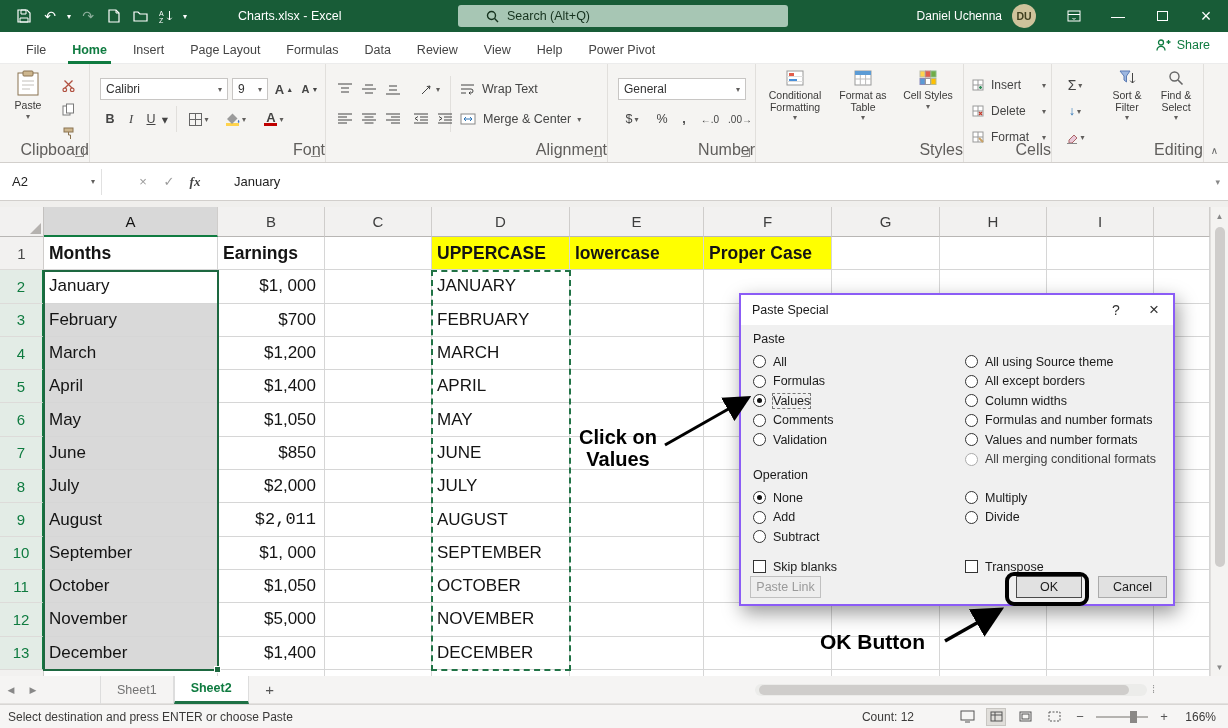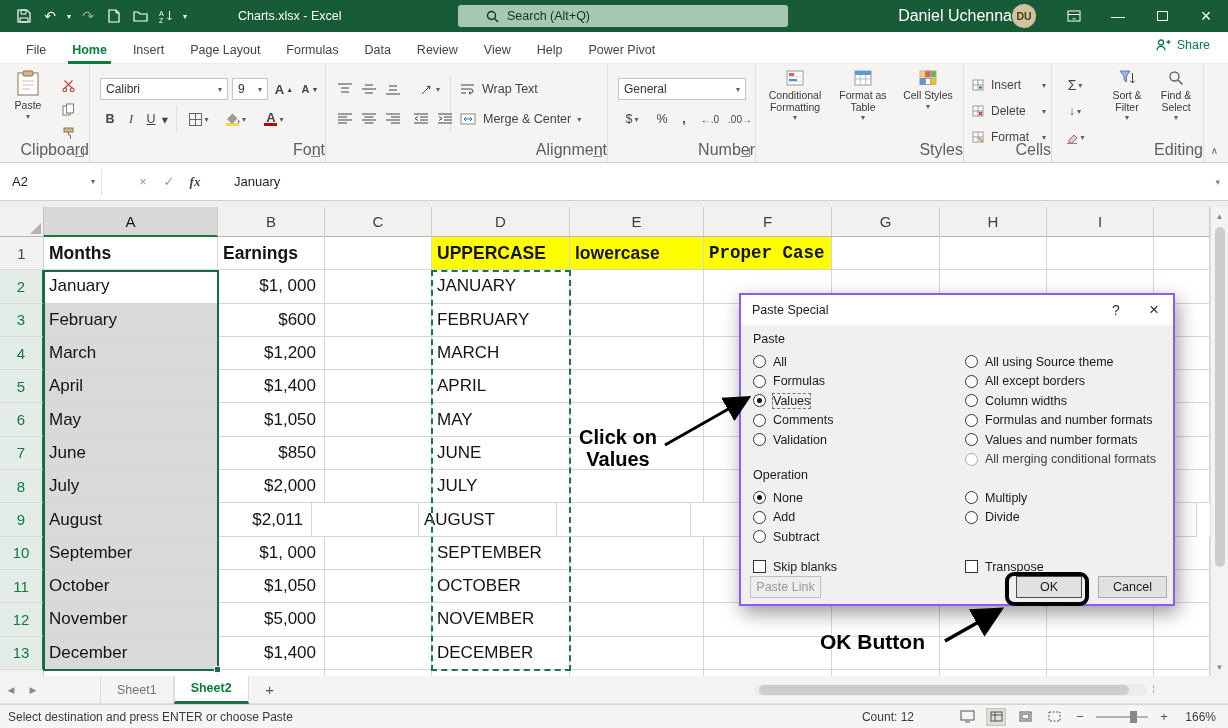--- a/index.html
+++ b/index.html
@@ -9,21 +9,21 @@
 
 
 #titlebar{position:absolute;left:0;top:0;width:100%;height:32px;background:#185c37;display:flex;align-items:center;color:#fff}
 .qat{display:flex;align-items:center;gap:2px;padding-left:12px}
 .qbtn{min-width:24px;height:26px;display:flex;align-items:center;justify-content:center;font-size:14px;color:#fff;padding:0 3px}
 .qcaret{font-size:8px;min-width:10px;padding:0}
 .dim{opacity:.5}
 #wtitle{font-size:12.5px;margin-left:48px;white-space:nowrap}
 #searchbox{position:absolute;left:458px;top:5px;width:330px;height:22px;background:#a7c6b4;border-radius:3px;display:flex;align-items:center;gap:8px;padding-left:28px;color:#16331f;font-size:12.5px}
 #tb-right{position:absolute;right:0;top:0;height:32px;display:flex;align-items:center}
-#username{font-size:16px;}
+#username{font-size:12px;margin-right:10px}
 #avatar{width:24px;height:24px;border-radius:50%;background:#cec39b;color:#40401f;font-size:10.5px;font-weight:bold;display:flex;align-items:center;justify-content:center;margin-right:16px}
 .winbtn{width:44px;height:32px;display:flex;align-items:center;justify-content:center;font-size:14px;color:#fff}
 .maxbox{width:11px;height:10px;border:1.5px solid #fff;display:inline-block}
 
 
 #tabbar{position:absolute;top:32px;left:0;width:100%;height:32px;background:#fff;border-bottom:1px solid #ececec}
 #rtabs{display:flex;align-items:flex-end;height:32px;padding-left:13px}
 .rtab{padding:8px 13px 7px;font-size:12.5px;color:#444;position:relative;white-space:nowrap}
 .rtab.active{color:#0f7b40;font-weight:bold}
 .rtab.active::after{content:"";position:absolute;left:9px;right:9px;bottom:0;height:3px;background:#0f7b40}
@@ -518,21 +518,21 @@
         <div class="ch" style="width: 56px;"></div>
       </div>
     <div id="rows">
         <div class="grow">
           <div class="rh">1</div>
           <div class="cell bold" style="width: 174px;">Months</div>
           <div class="cell bold" style="width: 107px;">Earnings</div>
           <div class="cell" style="width: 107px;"></div>
           <div class="cell bold yellow" style="width: 138px;">UPPERCASE</div>
           <div class="cell bold yellow" style="width: 134px;">lowercase</div>
-          <div class="cell bold yellow" style="width: 128px; font-family: Liberation Mono, monospace;">Proper Case</div>
+          <div class="cell bold yellow" style="width: 128px;">Proper Case</div>
           <div class="cell" style="width: 108px;"></div>
           <div class="cell" style="width: 107px;"></div>
           <div class="cell" style="width: 107px;"></div>
           <div class="cell" style="width: 56px;"></div>
         </div>
         <div class="grow">
           <div class="rh sel">2</div>
           <div class="cell active-cell" style="width: 174px;">January</div>
           <div class="cell num" style="width: 107px;">$1, 000</div>
           <div class="cell" style="width: 107px;"></div>
@@ -540,21 +540,21 @@
           <div class="cell" style="width: 134px;"></div>
           <div class="cell" style="width: 128px;"></div>
           <div class="cell" style="width: 108px;"></div>
           <div class="cell" style="width: 107px;"></div>
           <div class="cell" style="width: 107px;"></div>
           <div class="cell" style="width: 56px;"></div>
         </div>
         <div class="grow">
           <div class="rh sel">3</div>
           <div class="cell selgray" style="width: 174px;">February</div>
-          <div class="cell num" style="width: 107px;">$600</div>
+          <div class="cell num" style="width: 107px;">$700</div>
           <div class="cell" style="width: 107px;"></div>
           <div class="cell" style="width: 138px;">FEBRUARY</div>
           <div class="cell" style="width: 134px;"></div>
           <div class="cell" style="width: 128px;"></div>
           <div class="cell" style="width: 108px;"></div>
           <div class="cell" style="width: 107px;"></div>
           <div class="cell" style="width: 107px;"></div>
           <div class="cell" style="width: 56px;"></div>
         </div>
         <div class="grow">
@@ -618,21 +618,21 @@
           <div class="cell" style="width: 134px;"></div>
           <div class="cell" style="width: 128px;"></div>
           <div class="cell" style="width: 108px;"></div>
           <div class="cell" style="width: 107px;"></div>
           <div class="cell" style="width: 107px;"></div>
           <div class="cell" style="width: 56px;"></div>
         </div>
         <div class="grow">
           <div class="rh sel">9</div>
           <div class="cell selgray" style="width: 174px;">August</div>
-          <div class="cell num" style="width: 94px;">$2,011</div>
+          <div class="cell num" style="width: 107px; font-family: Liberation Mono, monospace;">$2,011</div>
           <div class="cell" style="width: 107px;"></div>
           <div class="cell" style="width: 138px;">AUGUST</div>
           <div class="cell" style="width: 134px;"></div>
           <div class="cell" style="width: 128px;"></div>
           <div class="cell" style="width: 108px;"></div>
           <div class="cell" style="width: 107px;"></div>
           <div class="cell" style="width: 107px;"></div>
           <div class="cell" style="width: 56px;"></div>
         </div>
         <div class="grow">

